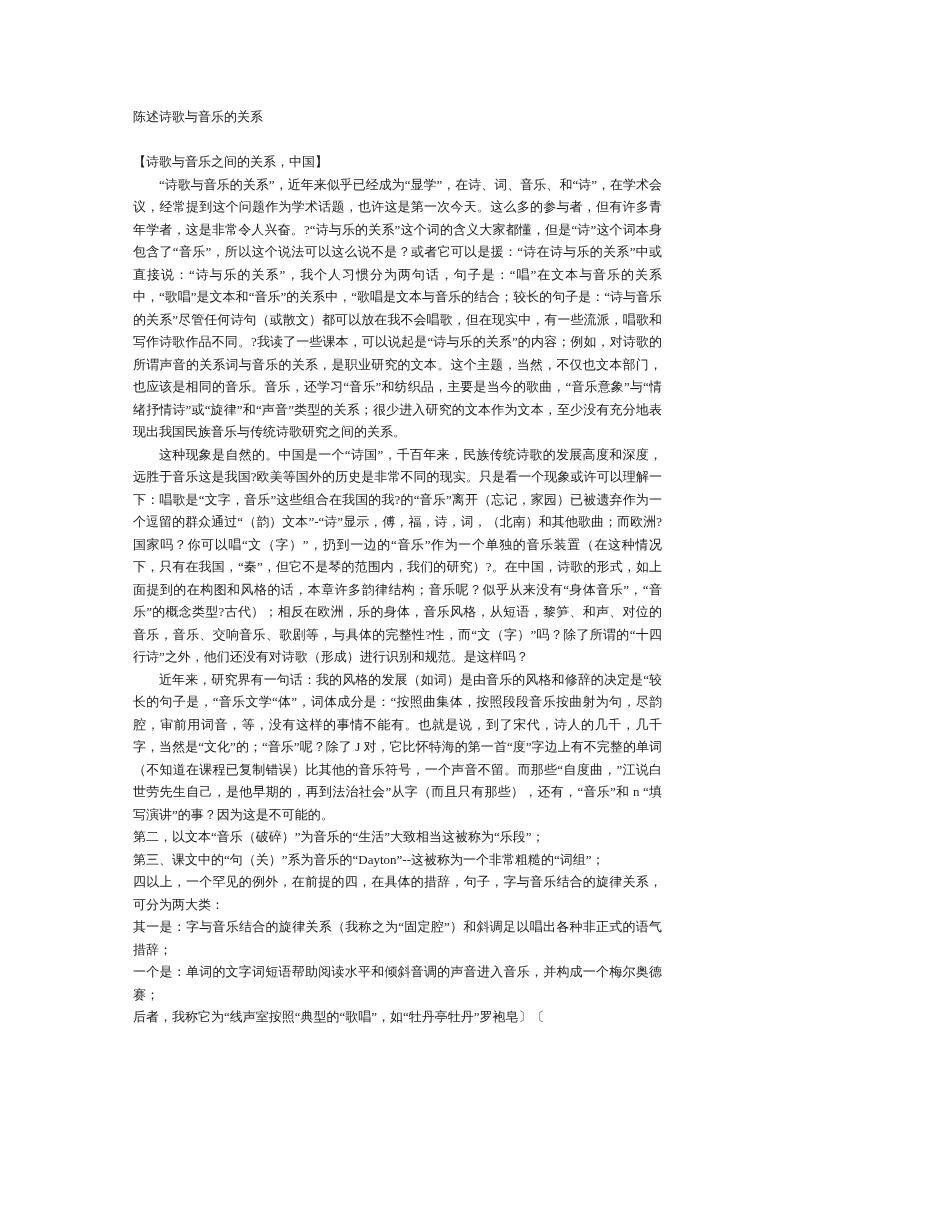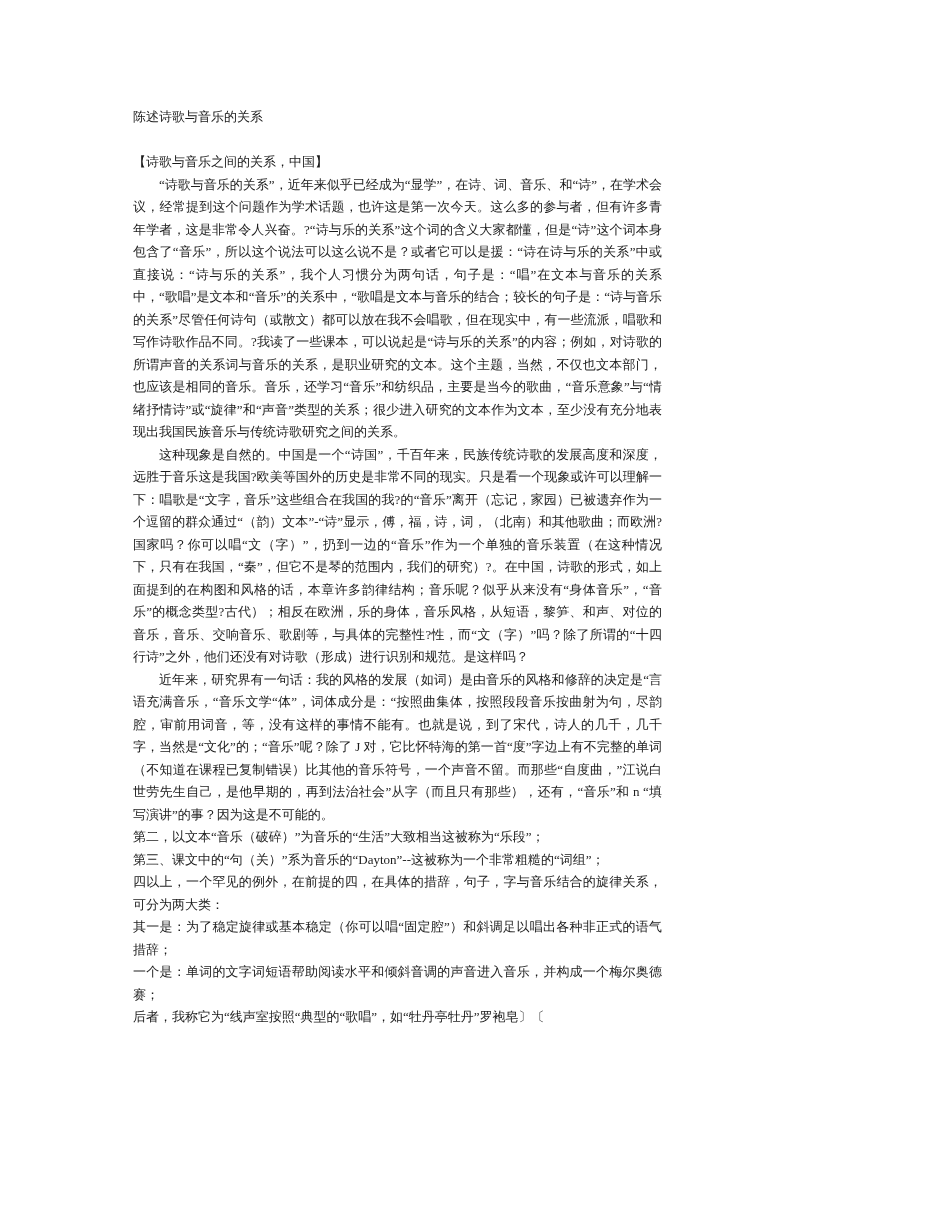--- a/index.html
+++ b/index.html
@@ -44,30 +44,30 @@
 
 <div class="page">
   <p class="doc-title">陈述诗歌与音乐的关系</p>
 
   <p>【诗歌与音乐之间的关系，中国】</p>
 
   <p class="indent">“诗歌与音乐的关系”，近年来似乎已经成为“显学”，在诗、词、音乐、和“诗”，在学术会议，经常提到这个问题作为学术话题，也许这是第一次今天。这么多的参与者，但有许多青年学者，这是非常令人兴奋。?“诗与乐的关系”这个词的含义大家都懂，但是“诗”这个词本身包含了“音乐”，所以这个说法可以这么说不是？或者它可以是援：“诗在诗与乐的关系”中或直接说：“诗与乐的关系”，我个人习惯分为两句话，句子是：“唱”在文本与音乐的关系中，“歌唱”是文本和“音乐”的关系中，“歌唱是文本与音乐的结合；较长的句子是：“诗与音乐的关系”尽管任何诗句（或散文）都可以放在我不会唱歌，但在现实中，有一些流派，唱歌和写作诗歌作品不同。?我读了一些课本，可以说起是“诗与乐的关系”的内容；例如，对诗歌的所谓声音的关系词与音乐的关系，是职业研究的文本。这个主题，当然，不仅也文本部门，也应该是相同的音乐。音乐，还学习“音乐”和纺织品，主要是当今的歌曲，“音乐意象”与“情绪抒情诗”或“旋律”和“声音”类型的关系；很少进入研究的文本作为文本，至少没有充分地表现出我国民族音乐与传统诗歌研究之间的关系。</p>
 
   <p class="indent">这种现象是自然的。中国是一个“诗国”，千百年来，民族传统诗歌的发展高度和深度，远胜于音乐这是我国?欧美等国外的历史是非常不同的现实。只是看一个现象或许可以理解一下：唱歌是“文字，音乐”这些组合在我国的我?的“音乐”离开（忘记，家园）已被遗弃作为一个逗留的群众通过“（韵）文本”-“诗”显示，傅，福，诗，词，（北南）和其他歌曲；而欧洲?国家吗？你可以唱“文（字）”，扔到一边的“音乐”作为一个单独的音乐装置（在这种情况下，只有在我国，“秦”，但它不是琴的范围内，我们的研究）?。在中国，诗歌的形式，如上面提到的在构图和风格的话，本章许多韵律结构；音乐呢？似乎从来没有“身体音乐”，“音乐”的概念类型?古代）；相反在欧洲，乐的身体，音乐风格，从短语，黎笋、和声、对位的音乐，音乐、交响音乐、歌剧等，与具体的完整性?性，而“文（字）”吗？除了所谓的“十四行诗”之外，他们还没有对诗歌（形成）进行识别和规范。是这样吗？</p>
 
-  <p class="indent">近年来，研究界有一句话：我的风格的发展（如词）是由音乐的风格和修辞的决定是“言语充满音乐，“音乐文学“体”，词体成分是：“按照曲集体，按照段段音乐按曲射为句，尽韵腔，审前用词音，等，没有这样的事情不能有。也就是说，到了宋代，诗人的几千，几千字，当然是“文化”的；“音乐”呢？除了 J 对，它比怀特海的第一首“度”字边上有不完整的单词（不知道在课程已复制错误）比其他的音乐符号，一个声音不留。而那些“自度曲，”江说白世劳先生自己，是他早期的，再到法治社会”从字（而且只有那些），还有，“音乐”和 n “填写演讲”的事？因为这是不可能的。</p>
+  <p class="indent">近年来，研究界有一句话：我的风格的发展（如词）是由音乐的风格和修辞的决定是“较长的句子是，“音乐文学“体”，词体成分是：“按照曲集体，按照段段音乐按曲射为句，尽韵腔，审前用词音，等，没有这样的事情不能有。也就是说，到了宋代，诗人的几千，几千字，当然是“文化”的；“音乐”呢？除了 J 对，它比怀特海的第一首“度”字边上有不完整的单词（不知道在课程已复制错误）比其他的音乐符号，一个声音不留。而那些“自度曲，”江说白世劳先生自己，是他早期的，再到法治社会”从字（而且只有那些），还有，“音乐”和 n “填写演讲”的事？因为这是不可能的。</p>
 
 
 
   <p>第二，以文本“音乐（破碎）”为音乐的“生活”大致相当这被称为“乐段”；</p>
 
   <p>第三、课文中的“句（关）”系为音乐的“Dayton”--这被称为一个非常粗糙的“词组”；</p>
 
 
   <p>四以上，一个罕见的例外，在前提的四，在具体的措辞，句子，字与音乐结合的旋律关系，可分为两大类：</p>
 
-  <p>其一是：为了稳定旋律或基本稳定（你可以唱“固定腔”）和斜调足以唱出各种非正式的语气措辞；</p>
+  <p>其一是：字与音乐结合的旋律关系（我称之为“固定腔”）和斜调足以唱出各种非正式的语气措辞；</p>
 
   <p>一个是：单词的文字词短语帮助阅读水平和倾斜音调的声音进入音乐，并构成一个梅尔奥德赛；</p>
 
 
   <p>后者，我称它为“线声室按照“典型的“歌唱”，如“牡丹亭牡丹”罗袍皂〕〔</p>
 </div>
 
 </body></html>

